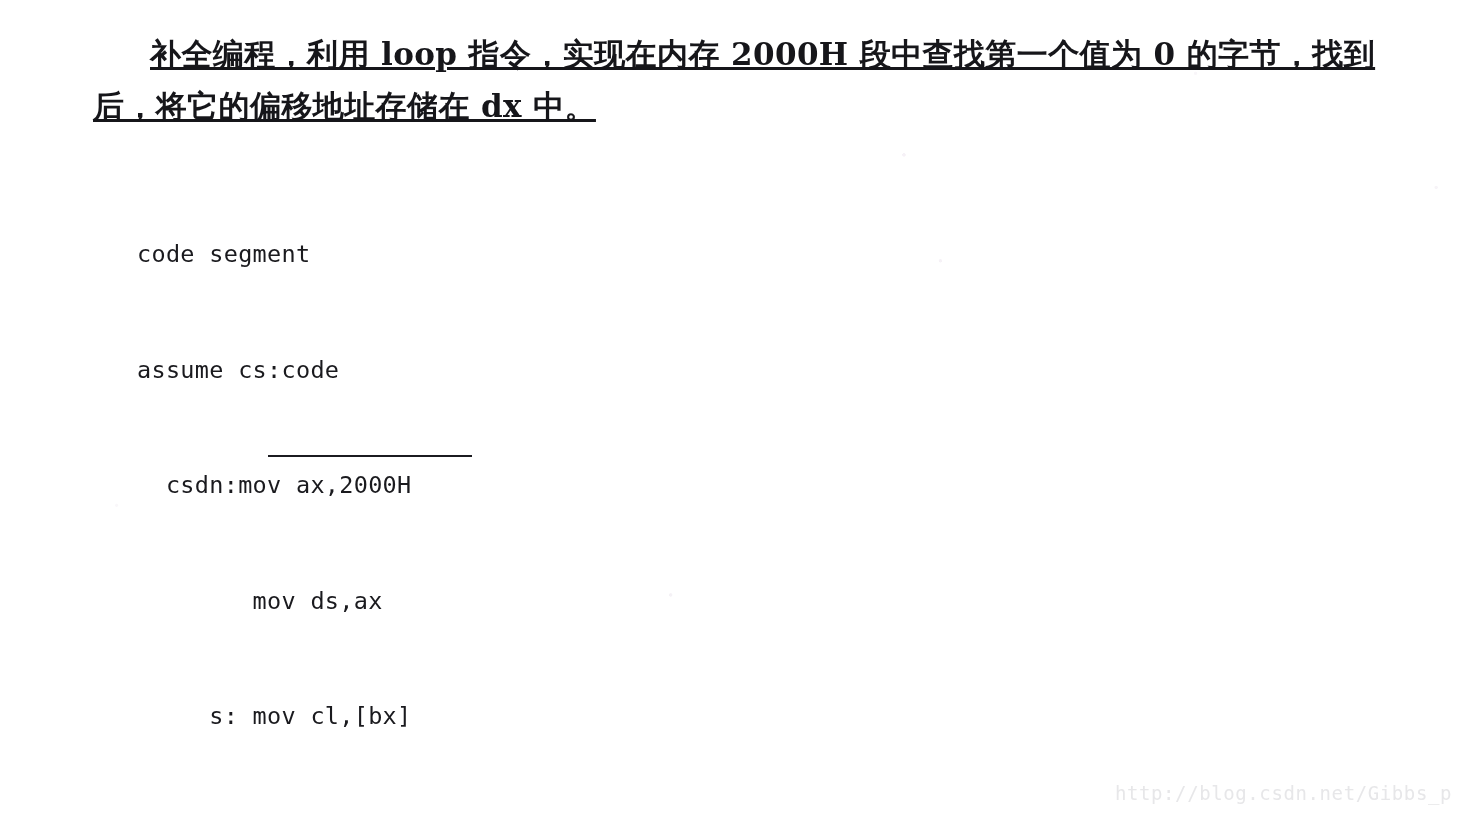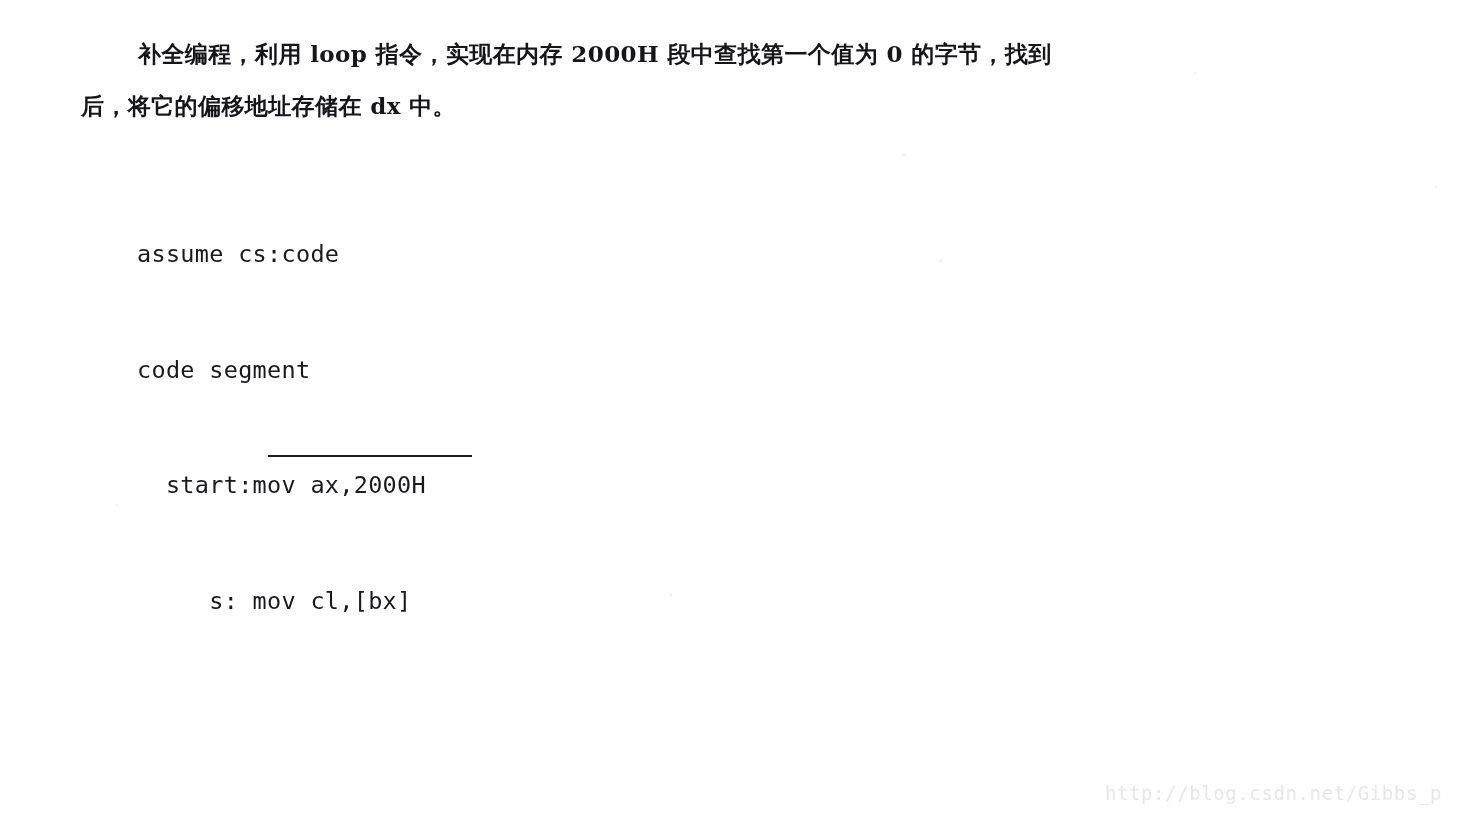--- a/index.html
+++ b/index.html
@@ -25,29 +25,30 @@
       radial-gradient(circle at 82% 9%, rgba(240,234,241,0.45) 0 1.2px, rgba(0,0,0,0) 2px),
       radial-gradient(circle at 46% 73%, rgba(234,228,236,0.5) 0 1.4px, rgba(0,0,0,0) 2px),
       radial-gradient(circle at 98.5% 23%, rgba(238,232,240,0.5) 0 1.3px, rgba(0,0,0,0) 2px),
       radial-gradient(circle at 8% 62%, rgba(240,235,241,0.4) 0 1.1px, rgba(0,0,0,0) 2px),
       #ffffff;
   }
 
   
   .intro {
     position: absolute;
-    left: 0;
+    left: 12px;
     top: 28px;
     width: 1420px;
     font-family: "DejaVu Serif", "Liberation Serif", serif;
     font-weight: 700;
-    font-size: 23px;
+    font-size: 31px;
     line-height: 52px;
     color: #16161a;
     letter-spacing: 0.4px;
+    text-decoration: underline;
   }
   .intro-line-1 { padding-left: 138px; }
   .intro-line-2 { padding-left: 81px; }
 
   
   .code-block {
     position: absolute;
     left: 137px;
     top: 158px;
     font-family: "DejaVu Sans Mono", "Liberation Mono", monospace;
@@ -69,43 +70,44 @@
     left: 268px;
     top: 455px;
     width: 204px;
     height: 2px;
     background: #1b1b20;
   }
 
   
   .watermark {
     position: absolute;
-    right: 16px;
+    right: 6px;
     bottom: 11px;
     font-family: "DejaVu Sans Mono", "Liberation Mono", monospace;
     font-size: 19px;
     color: #e7e7e9;
     letter-spacing: 0.6px;
     white-space: pre;
   }
 </style>
 </head>
 <body>
 
 <div class="page">
 
   <div class="intro">
     <div class="intro-line-1">补全编程，利用 loop 指令，实现在内存 2000H 段中查找第一个值为 0 的字节，找到</div>
     <div class="intro-line-2">后，将它的偏移地址存储在 dx 中。</div>
   </div>
 
   <div class="code-block">
+    <div class="code-line">code segment</div>
     <div class="code-line">assume cs:code</div>
-    <div class="code-line">code segment</div>
-    <div class="code-line">  start:mov ax,2000H</div>
+    <div class="code-line">  csdn:mov ax,2000H</div>
+    <div class="code-line">        mov ds,ax</div>
     <div class="code-line">     s: mov cl,[bx]</div>
     
     
     
     
     
     
     
     
     

